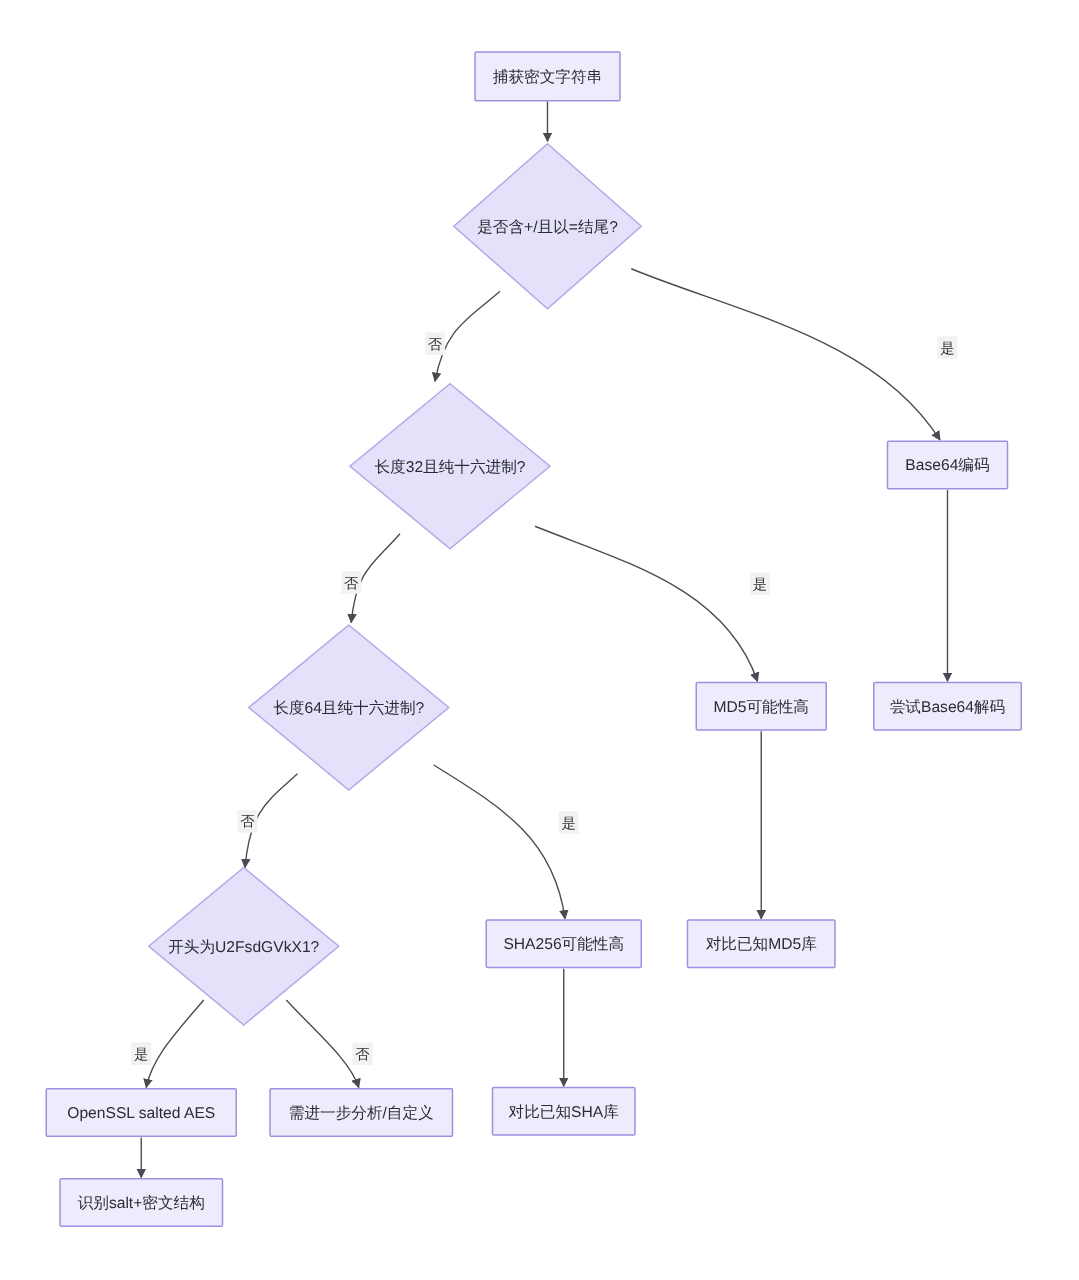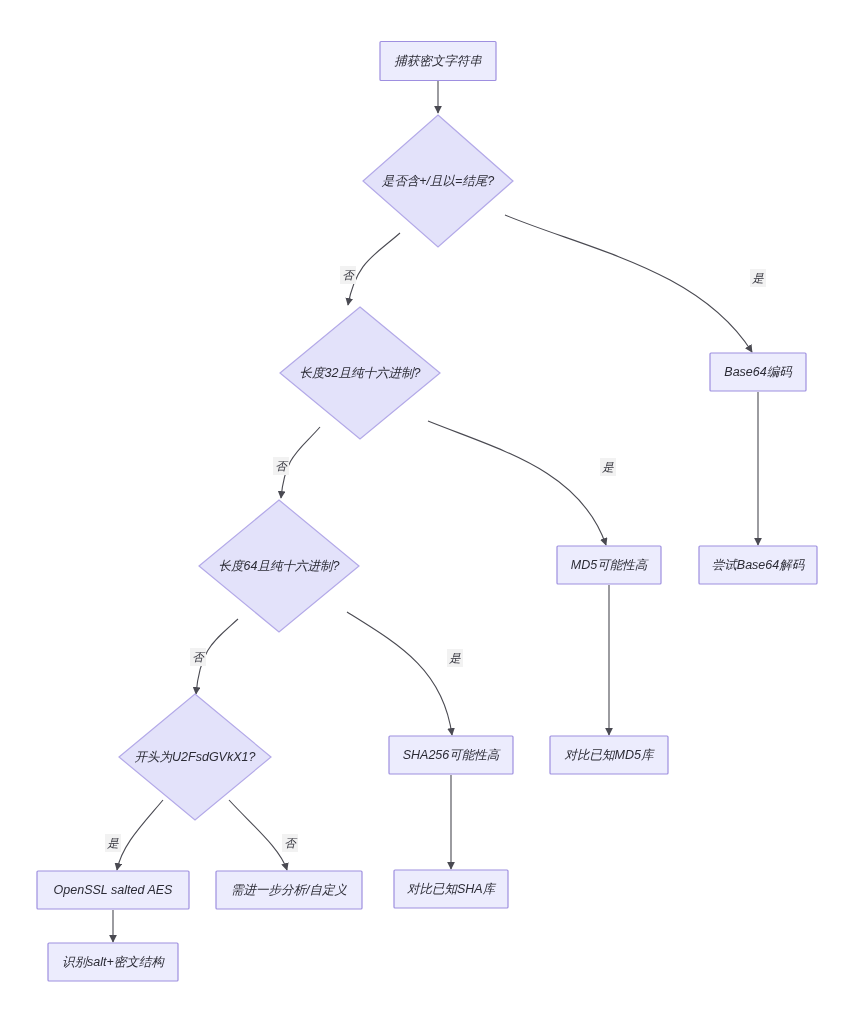--- a/index.html
+++ b/index.html
@@ -7,21 +7,20 @@
     padding: 0;
     background: #ffffff;
   }
   #canvas {
     position: relative;
     width: 863px;
     height: 1024px;
     background: #ffffff;
     font-family: "Liberation Sans", "DejaVu Sans", sans-serif;
     overflow: hidden;
-    font-style: italic;
   }
   svg#flow {
     position: absolute;
     left: 0;
     top: 0;
     width: 863px;
     height: 1024px;
   }
   .node-rect {
     fill: #ececfd;

